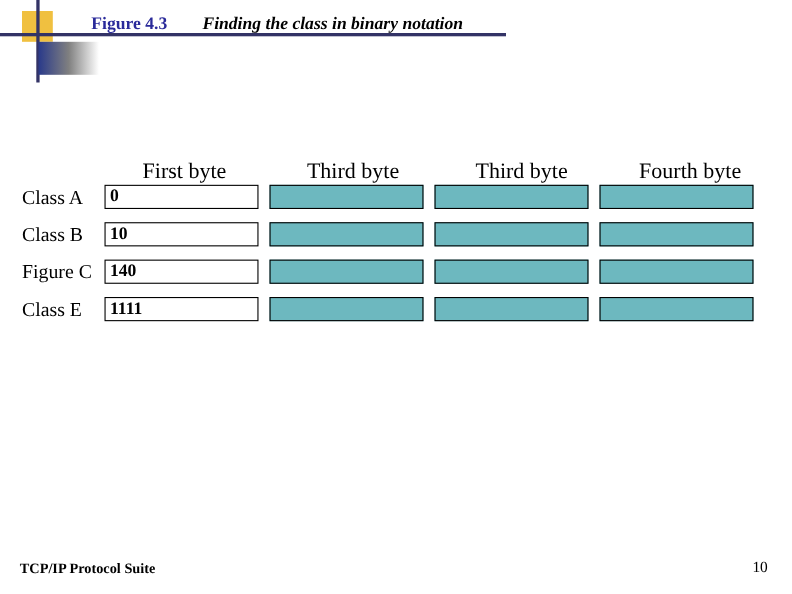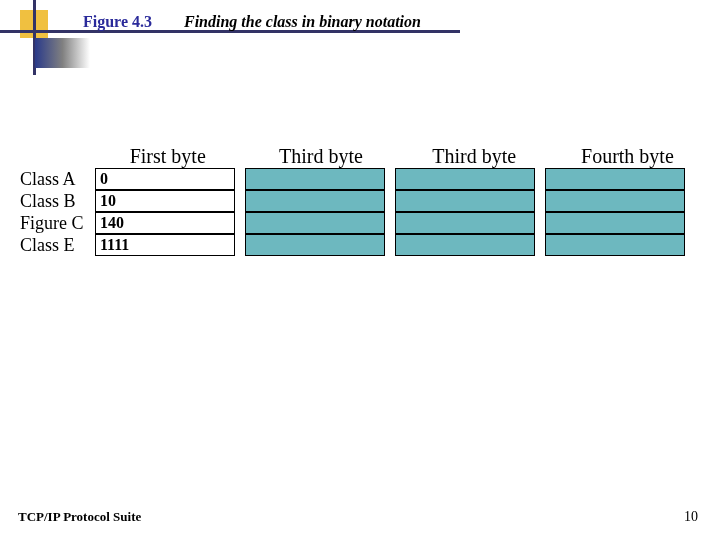--- a/index.html
+++ b/index.html
@@ -84,20 +84,21 @@
   .colhead {
     width: 140px;
     text-align: center;
     font-size: 20px;
     color: #000;
     margin-right: 10px;
   }
   .row {
     display: flex;
     align-items: center;
+    margin-bottom: 12px;
   }
   .rowlabel {
     width: 75px;
     font-size: 18px;
     color: #000;
   }
   .firstbyte {
     width: 140px;
     height: 22px;
     border: 1px solid #000;

